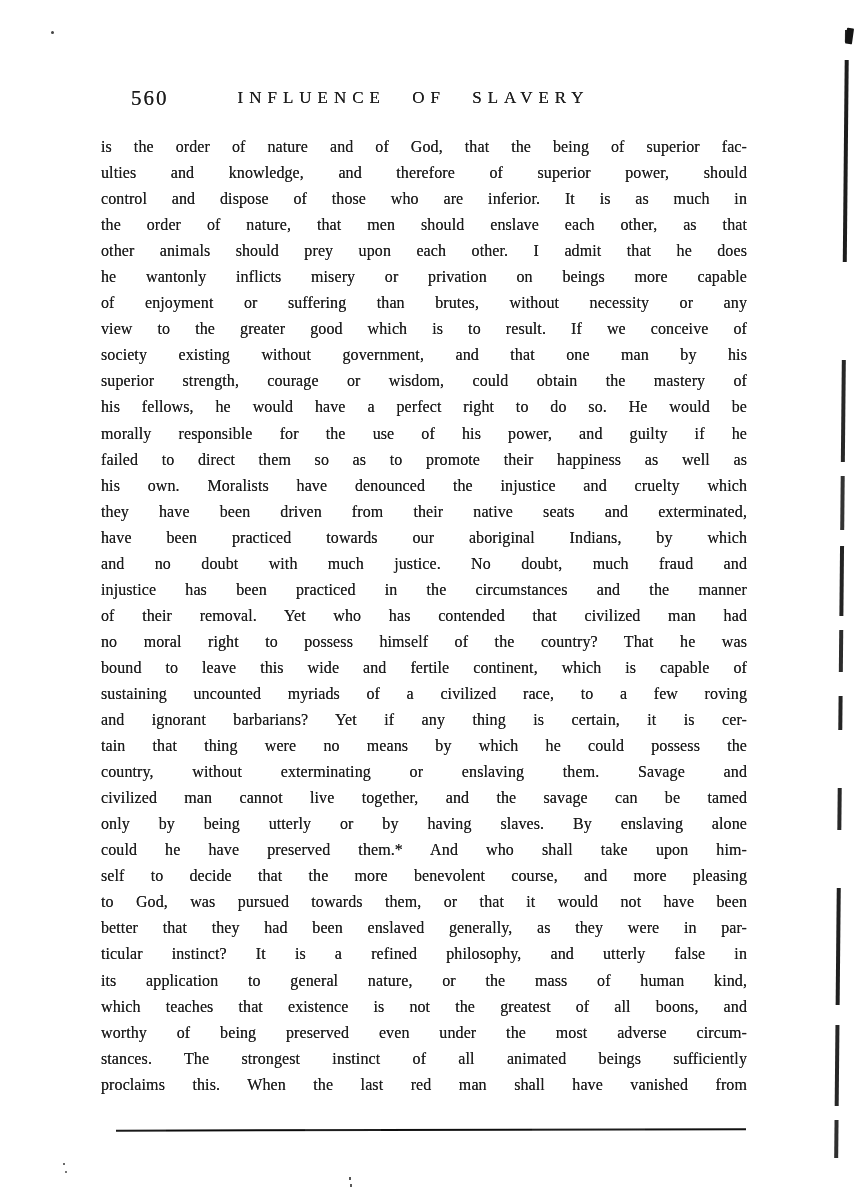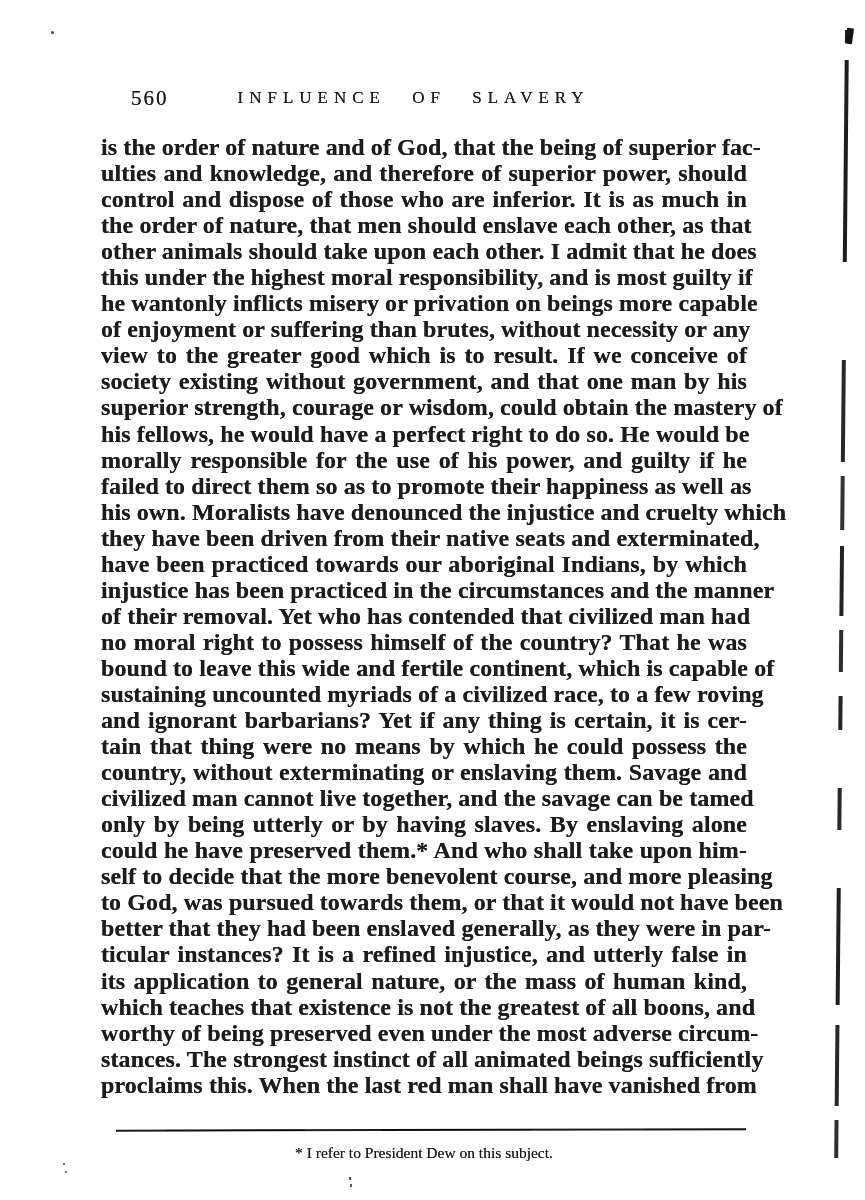--- a/index.html
+++ b/index.html
@@ -22,28 +22,27 @@
     position: absolute; left: 0; right: 0; top: 4px;
     text-align: center;
     transform: translateX(-19px);
     font-size: 17px; letter-spacing: 6px; word-spacing: 16px;
     text-shadow: 0 0 0.6px rgba(10,10,10,0.8);
     white-space: nowrap;
   }
   .body-text { position: absolute; left: 101px; top: 134px; width: 646px; }
   .bodyline {
     height: 26.05px; line-height: 26.05px;
-    font-size: 24px;
+    font-size: 16px;
     letter-spacing: 0.1px;
     text-align: justify;
     -moz-text-align-last: justify;
     text-align-last: justify;
     white-space: nowrap;
     text-shadow: 0 0 0.5px rgba(15,15,15,0.75);
-    font-weight: bold;
   }
   .fn-rule {
     position: absolute; left: 116px; top: 1129px; width: 630px; height: 2px;
     background: linear-gradient(to right,
       #1a1a1a 0 8%, #0c0c0c 8% 30%, #1f1f1f 30% 42%,
       #0e0e0e 42% 66%, #1c1c1c 66% 84%, #101010 84% 100%);
     transform: rotate(-0.12deg);
   }
   .footnote {
     position: absolute; left: 101px; top: 1144px; width: 646px;
@@ -92,58 +91,57 @@
   <div class="header">
     <span class="pagenum">560</span>
     <span class="running-title">INFLUENCE OF SLAVERY</span>
   </div>
 
   <div class="body-text">
       <div class="bodyline">is the order of nature and of God, that the being of superior fac-</div>
       <div class="bodyline">ulties and knowledge, and therefore of superior power, should</div>
       <div class="bodyline">control and dispose of those who are inferior. It is as much in</div>
       <div class="bodyline">the order of nature, that men should enslave each other, as that</div>
-      <div class="bodyline">other animals should take upon each other. I admit that he does</div>
-      <div class="bodyline">this under the highest moral responsibility, and is most guilty if</div>
+      <div class="bodyline">other animals should prey upon each other. I admit that he does</div>
       <div class="bodyline">he wantonly inflicts misery or privation on beings more capable</div>
       <div class="bodyline">of enjoyment or suffering than brutes, without necessity or any</div>
       <div class="bodyline">view to the greater good which is to result. If we conceive of</div>
       <div class="bodyline">society existing without government, and that one man by his</div>
       <div class="bodyline">superior strength, courage or wisdom, could obtain the mastery of</div>
       <div class="bodyline">his fellows, he would have a perfect right to do so. He would be</div>
       <div class="bodyline">morally responsible for the use of his power, and guilty if he</div>
       <div class="bodyline">failed to direct them so as to promote their happiness as well as</div>
       <div class="bodyline">his own. Moralists have denounced the injustice and cruelty which</div>
       <div class="bodyline">they have been driven from their native seats and exterminated,</div>
       <div class="bodyline">have been practiced towards our aboriginal Indians, by which</div>
+      <div class="bodyline">and no doubt with much justice. No doubt, much fraud and</div>
       <div class="bodyline">injustice has been practiced in the circumstances and the manner</div>
       <div class="bodyline">of their removal. Yet who has contended that civilized man had</div>
       <div class="bodyline">no moral right to possess himself of the country? That he was</div>
       <div class="bodyline">bound to leave this wide and fertile continent, which is capable of</div>
       <div class="bodyline">sustaining uncounted myriads of a civilized race, to a few roving</div>
       <div class="bodyline">and ignorant barbarians? Yet if any thing is certain, it is cer-</div>
       <div class="bodyline">tain that thing were no means by which he could possess the</div>
       <div class="bodyline">country, without exterminating or enslaving them. Savage and</div>
       <div class="bodyline">civilized man cannot live together, and the savage can be tamed</div>
       <div class="bodyline">only by being utterly or by having slaves. By enslaving alone</div>
       <div class="bodyline">could he have preserved them.* And who shall take upon him-</div>
       <div class="bodyline">self to decide that the more benevolent course, and more pleasing</div>
       <div class="bodyline">to God, was pursued towards them, or that it would not have been</div>
       <div class="bodyline">better that they had been enslaved generally, as they were in par-</div>
-      <div class="bodyline">ticular instances? It is a refined injustice, and utterly false in</div>
+      <div class="bodyline">ticular instinct? It is a refined philosophy, and utterly false in</div>
       <div class="bodyline">its application to general nature, or the mass of human kind,</div>
       <div class="bodyline">which teaches that existence is not the greatest of all boons, and</div>
       <div class="bodyline">worthy of being preserved even under the most adverse circum-</div>
       <div class="bodyline">stances. The strongest instinct of all animated beings sufficiently</div>
       <div class="bodyline">proclaims this. When the last red man shall have vanished from</div>
     </div>
 
   <div class="fn-rule"></div>
 
-  <div class="footnote">* I refer to President Dew on this subject.</div>
 
   <div class="edge-streak"></div>
   <div class="blob-topright"></div>
   <div class="speck-topleft"></div>
   <div class="speck-colon"></div>
   <div class="speck-bottomleft"></div>
 
 </div>
 
 </body></html>

